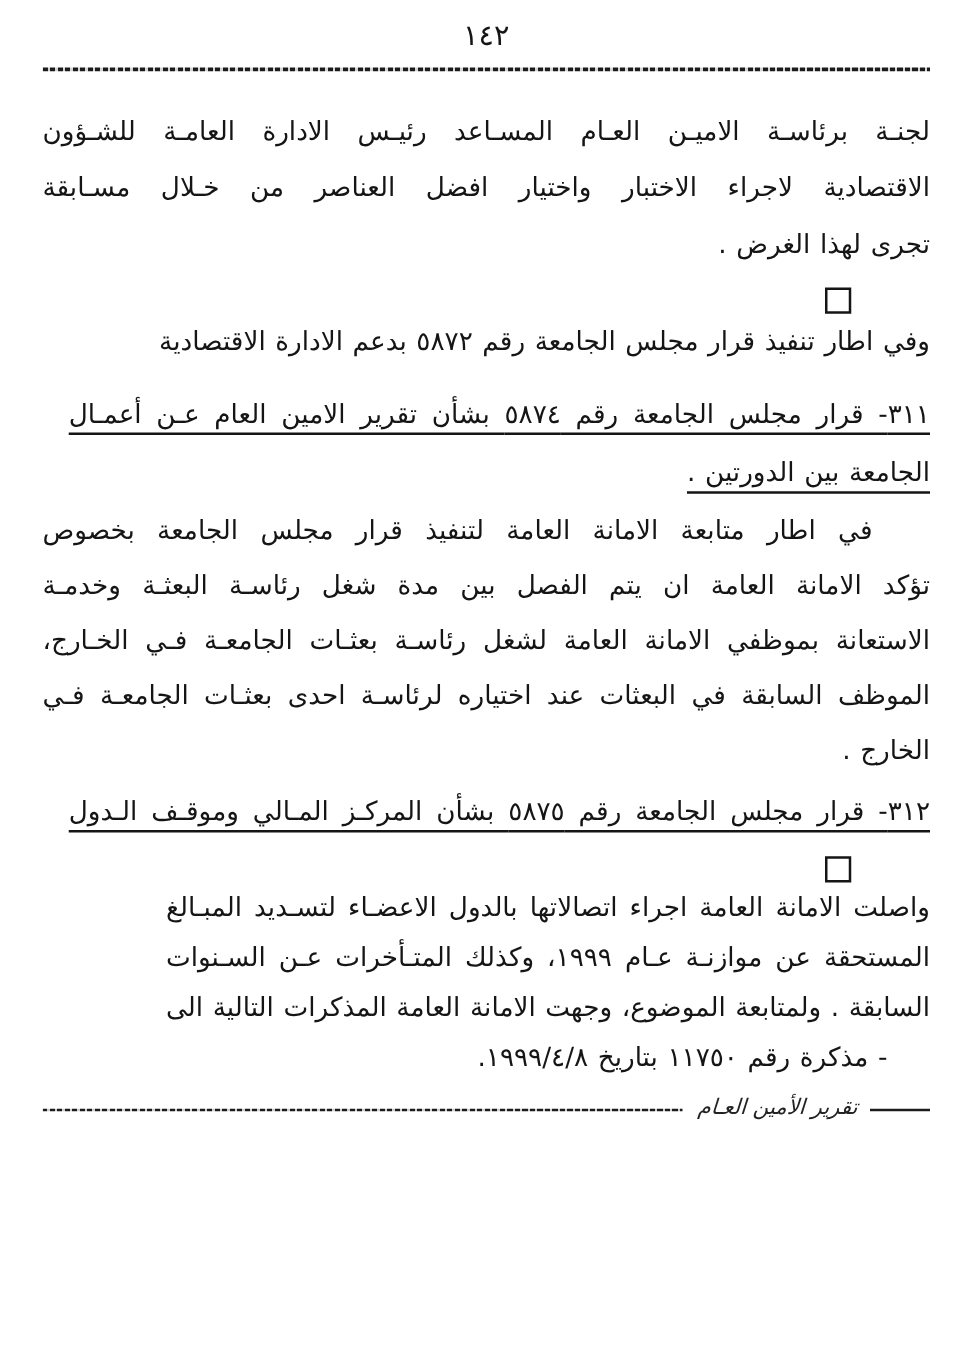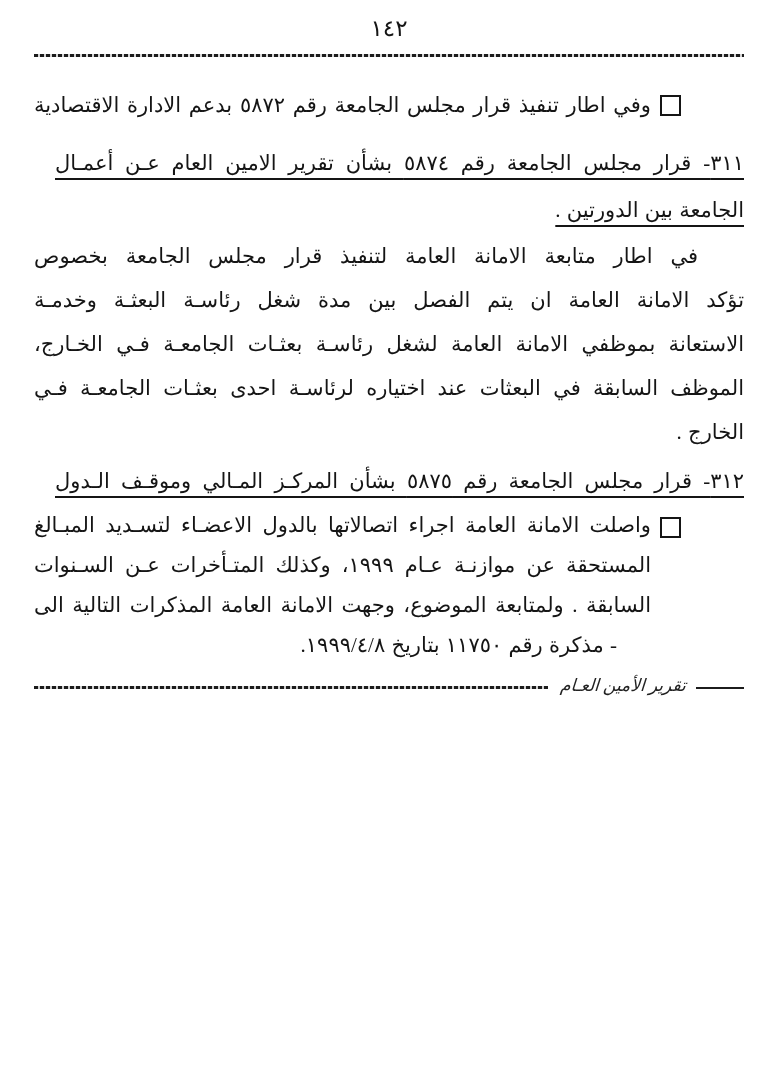--- a/index.html
+++ b/index.html
@@ -8,21 +8,20 @@
     background:#ffffff;
     color:#151515;
     font-family:"DejaVu Sans",sans-serif;
     overflow:hidden;
   }
   .page{
     box-sizing:border-box;
     width:768px;height:817px;
     padding:12px 24px 0 34px;
     direction:rtl;
-    font-family:Liberation Serif, serif;
   }
   .pagenum{
     text-align:center;
     font-size:23px;
     letter-spacing:11px;
     height:34px;
     line-height:34px;
     direction:rtl;
   }
   .dotted-rule{
@@ -41,20 +40,21 @@
   .endline{
     text-align:right;
     text-align-last:right;
   }
   .indent-first{padding-right:46px;}
   .indent-sub{padding-right:34px;}
   
   .bullet-item{
     display:flex;
     align-items:flex-start;
+    flex-direction:column;
   }
   .bullet-item .sq{
     flex:0 0 auto;
     width:17px;height:17px;
     border:2px solid #151515;
     margin-top:12px;
     margin-inline-start:63px;
     margin-inline-end:9px;
   }
   .bullet-item .btext{flex:1 1 auto;min-width:0;}
@@ -100,20 +100,25 @@
 <body>
 
 <div class="page">
 
   <div class="pagenum">١٤٢</div>
 
   <div class="dotted-rule"></div>
 
   <div class="body-text">
 
+    <div>
+      <div class="line">لجنـة برئاسـة الاميـن العـام المسـاعد رئيـس الادارة العامـة للشـؤون</div>
+      <div class="line">الاقتصادية لاجراء الاختبار واختيار افضل العناصر من خـلال مسـابقة</div>
+      <div class="line endline">تجرى لهذا الغرض .</div>
+    </div>
 
     <div class="bullet-item">
       <span class="sq"></span>
       <div class="btext">
         <div class="line">وفي اطار تنفيذ قرار مجلس الجامعة رقم ٥٨٧٢ بدعم الادارة الاقتصادية</div>
       </div>
     </div>
 
     <div class="heading">
       <div class="line">٣١١- قرار مجلس الجامعة رقم ٥٨٧٤ بشأن تقرير الامين العام عـن أعمـال</div>

